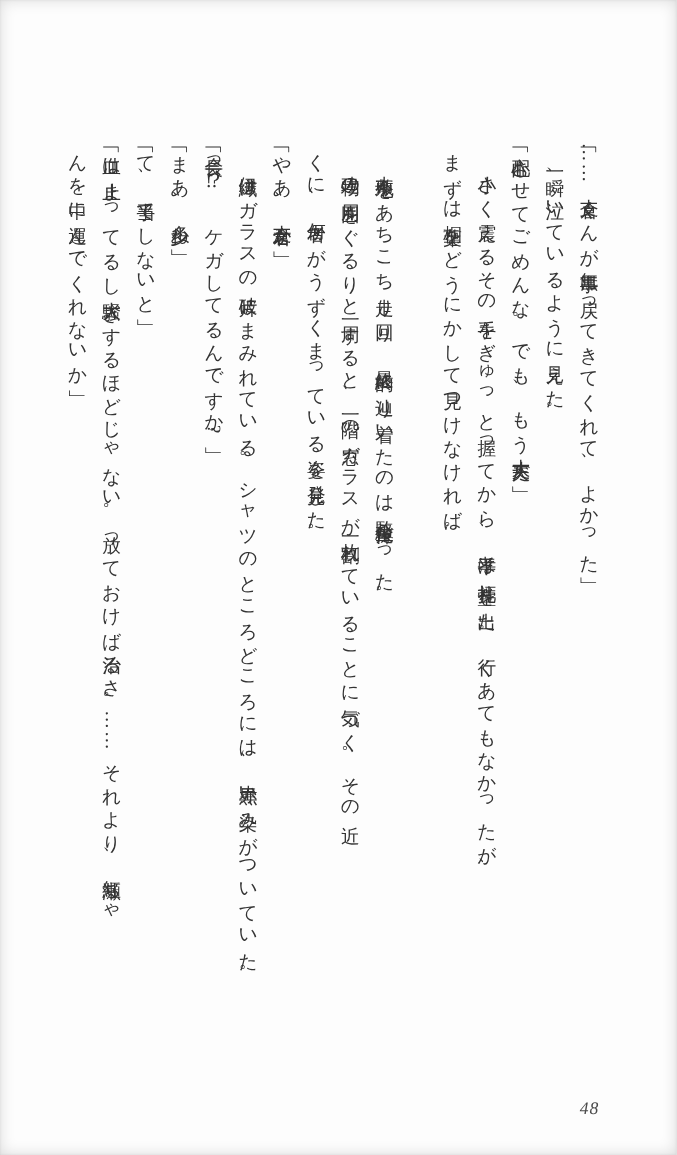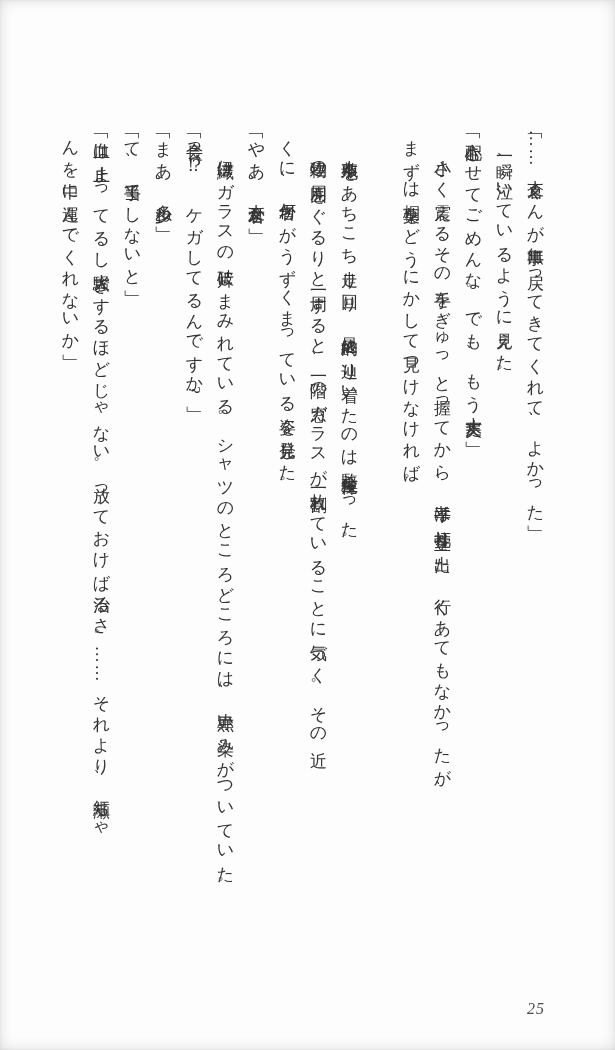--- a/index.html
+++ b/index.html
@@ -62,14 +62,14 @@
       <div class="text-line">　建物の周囲をぐるりと一周すると、一階の窓ガラスが一枚割れていることに気づく。その近</div>
       <div class="text-line">くに、何者かがうずくまっている姿を発見した。</div>
       <div class="text-line">「やあ、支倉君か」</div>
       <div class="text-line">　伊織はガラスの破片にまみれている。シャツのところどころには、赤黒い染みがついていた。</div>
       <div class="text-line">「会長っ⁉　ケガしてるんですか?」</div>
       <div class="text-line">「まあ、多少ね」</div>
       <div class="text-line">「て、手当てしないと」</div>
       <div class="text-line">「血は止まってるし大騒ぎするほどじゃない。放っておけば治るさ。……それより、紅瀬ちゃ</div>
       <div class="text-line">んを中に運んでくれないか」</div>
     </div>
-  <div class="page-number">25</div>
+  <div class="page-number">48</div>
 </div>
 
 </body></html>

